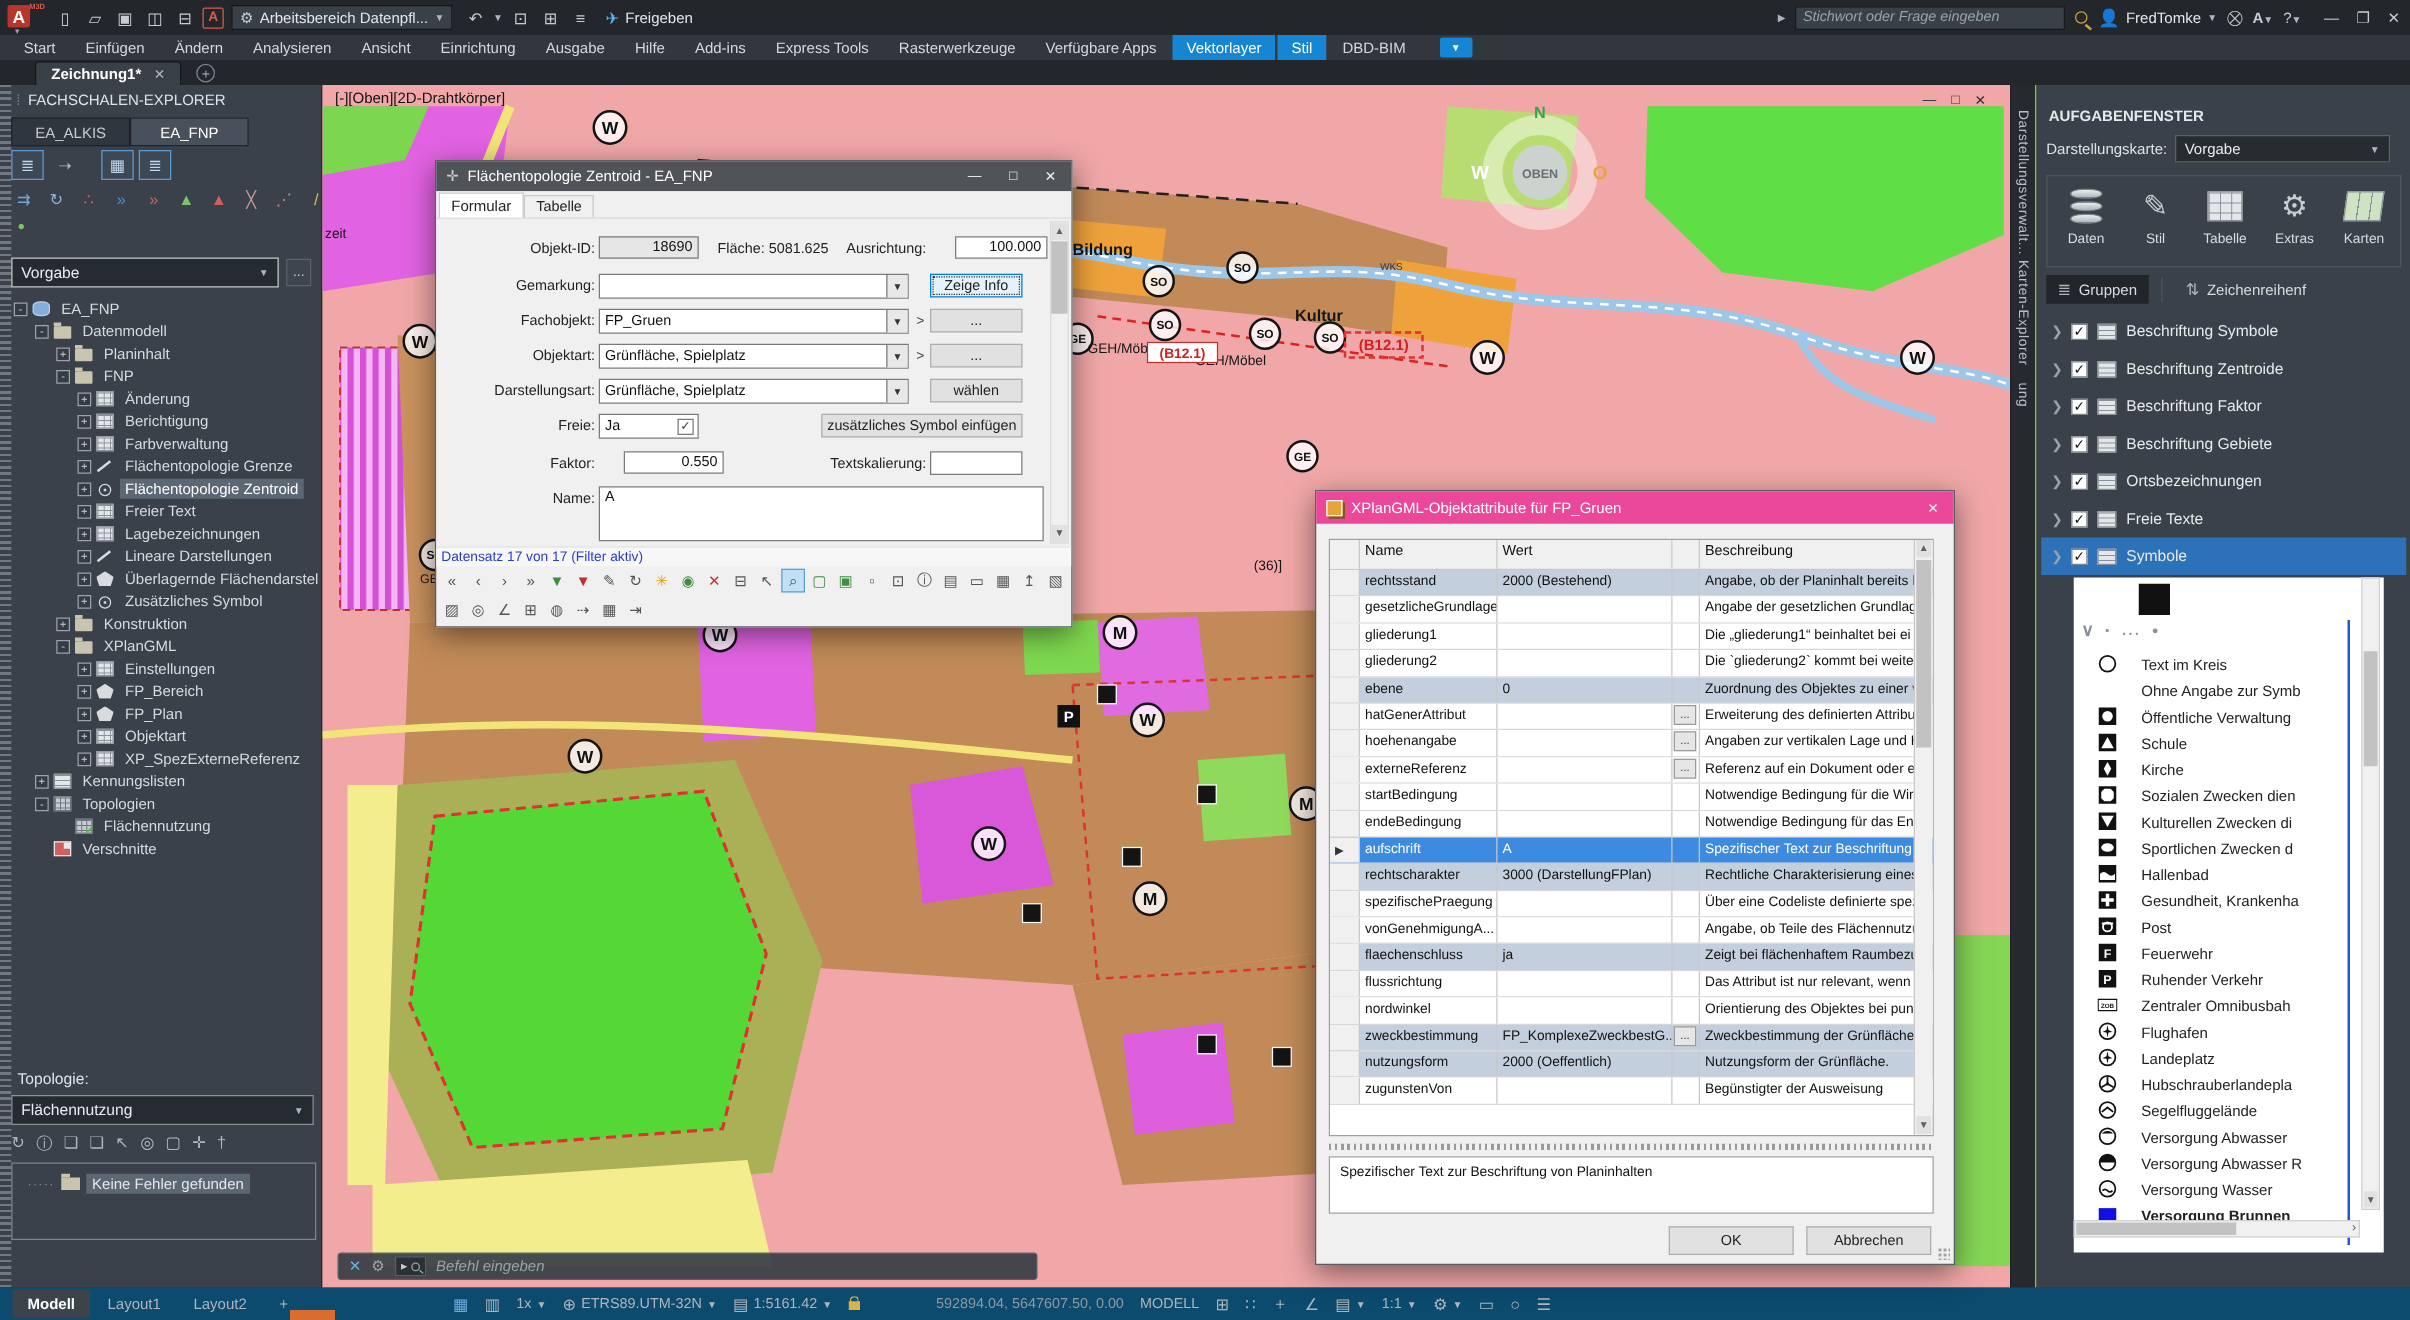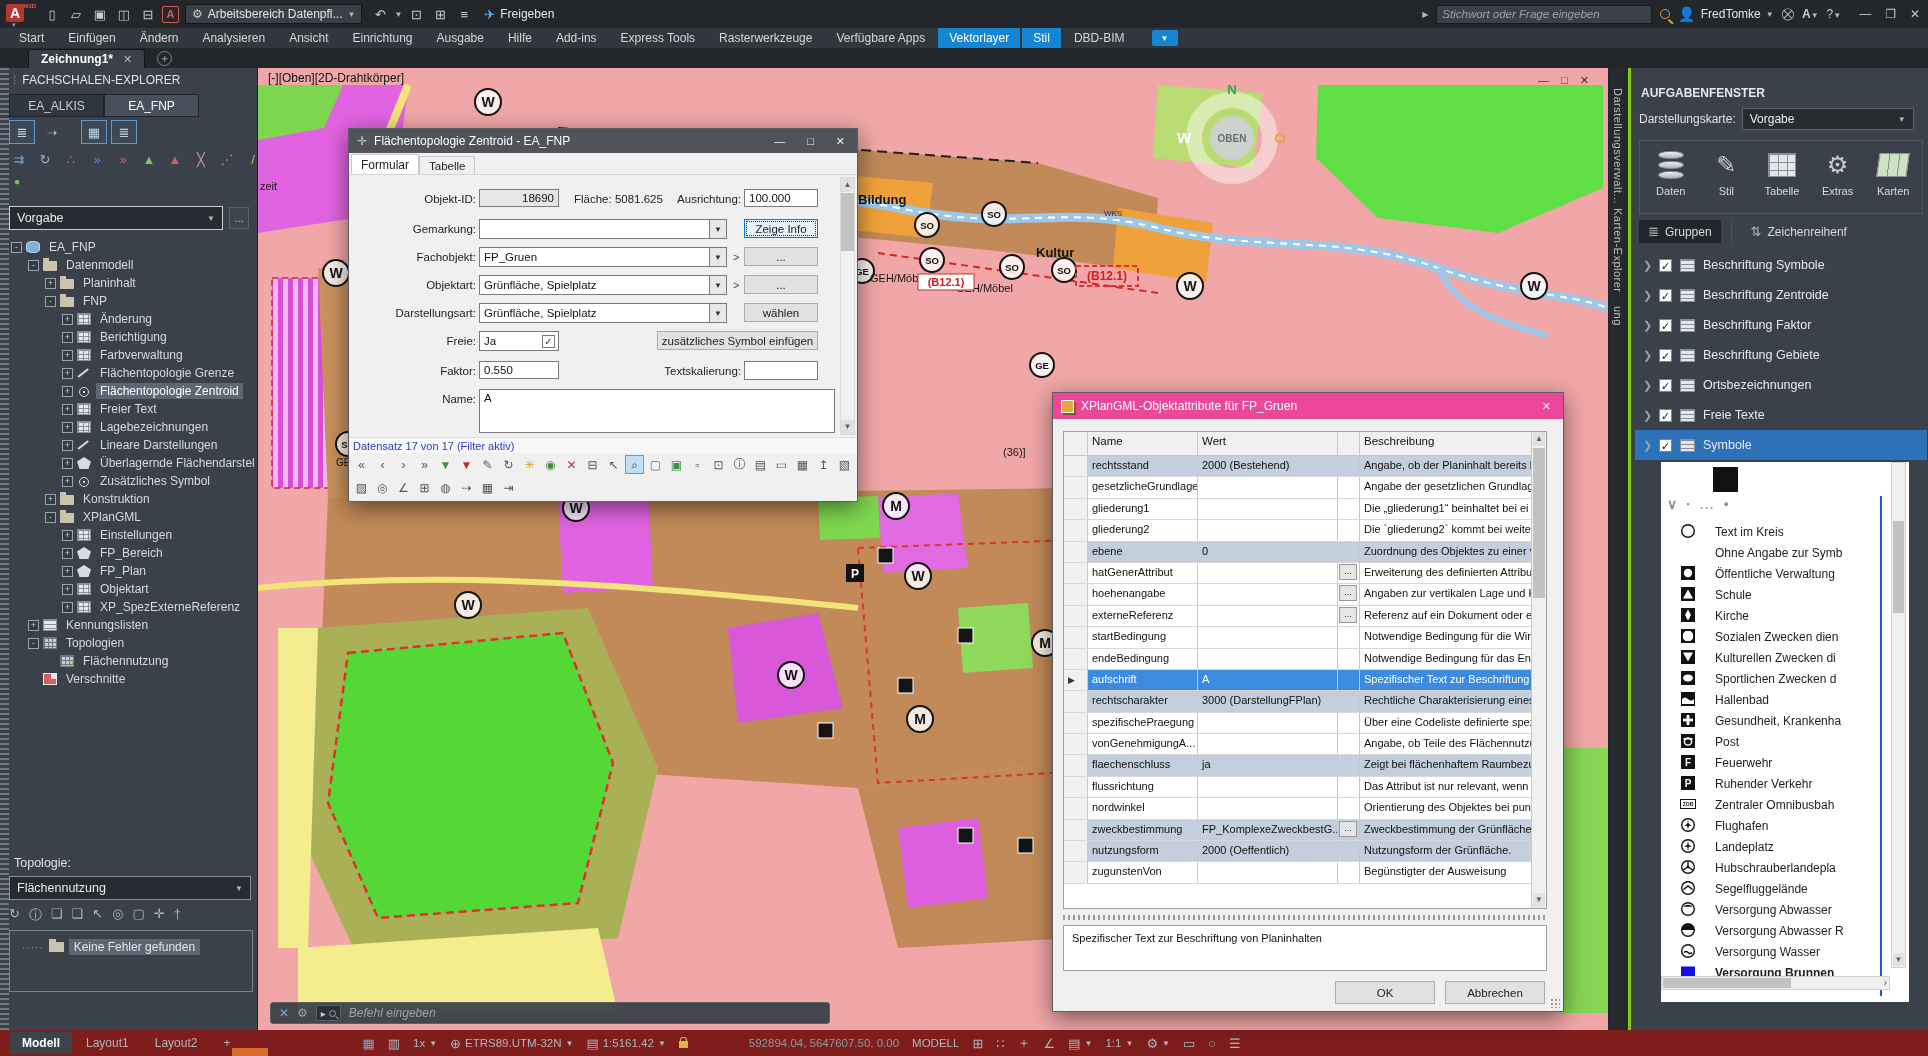--- a/index.html
+++ b/index.html
@@ -134,21 +134,21 @@
     border:1px solid #565E66; border-radius:3px; display:flex; align-items:center; gap:8px; padding:0 8px; }
   .cmdline .cx { color:#6FB3E8; font-size:12px; }
   .cmdline .cw { color:#9AA2AA; font-size:12px; }
   .cmd-prompt { display:flex; align-items:center; gap:3px; border:1px solid #565E66; background:#2C3137;
     height:16px; padding:0 4px; color:#C8CDD2; font-size:10px; }
   .cmag { width:7px; height:7px; border:1.4px solid #9AA2AA; border-radius:50%; position:relative; }
   .cmag:after { content:""; position:absolute; left:5px; top:6px; width:4px; height:1.4px; background:#9AA2AA; transform:rotate(40deg); }
   .cmd-ph { font-style:italic; color:#9AA2AA; font-size:12px; }
 
   
-  .statusbar { left:0; top:1030px; width:1928px; height:26px; background:#7f1d1d; display:flex; align-items:center; }
+  .statusbar { left:0; top:1030px; width:1928px; height:26px; background:#0c4a6e; display:flex; align-items:center; }
   .layout-tabs { display:flex; align-items:center; margin-left:10px; gap:2px; }
   .ltab { padding:4px 12px; font-size:12px; color:#AEB6BD; }
   .ltab.active { background:#3C434B; color:#FFFFFF; font-weight:bold; }
   .sb-right { display:flex; align-items:center; gap:13px; margin-left:120px; font-size:11.5px; color:#AEB6BD; }
   .sb-seg { display:flex; align-items:center; gap:4px; white-space:nowrap; }
   .sb-seg .ic { font-size:13px; }
   .sb-lock { width:9px; height:7px; background:#D8B44A; position:relative; margin-top:3px; }
   .sb-lock:before { content:""; position:absolute; left:1px; top:-4px; width:5px; height:4px;
     border:1.4px solid #D8B44A; border-bottom:none; border-radius:3px 3px 0 0; }
   .taskbar-frag { left:232px; top:1048px; width:36px; height:8px; background:#D96C2F; }
@@ -163,21 +163,21 @@
   
   .dlg1 { left:348px; top:128px; width:510px; height:374px; z-index:30; }
   .dlg1-tabs { display:flex; height:22px; background:#F0F0F0; border-bottom:1px solid #D5D5D5; padding-left:2px; }
   .ftab { padding:3px 9px; font-size:11.5px; color:#222; border:1px solid #C8C8C8; border-bottom:none; margin-top:3px; }
   .ftab.active { background:#FFFFFF; margin-top:1px; font-size:12px; }
   .form-area { position:relative; height:262px; background:#F0F0F0; }
   .flabel { position:absolute; font-size:11.5px; color:#222; text-align:right; }
   .fval { position:absolute; border:1px solid #7A7A7A; background:#FFFFFF; font-size:11.5px; color:#111;
     padding:2px 4px; }
   .fval.ro { background:#E6E6E6; text-align:right; }
-  .fval.num { text-align:left; }
+  .fval.num { text-align:right;margin-left:20px; }
   .combo { position:absolute; border:1px solid #7A7A7A; background:#FFFFFF; font-size:11.5px; color:#111;
     display:flex; align-items:center; }
   .combo .cv { flex:1; padding:0 4px; }
   .combo .dd { width:17px; align-self:stretch; border-left:1px solid #7A7A7A; background:#E8E8E8;
     display:flex; align-items:center; justify-content:center; font-size:8px; color:#333; }
   .combo .chk { width:13px; height:13px; border:1px solid #7A7A7A; background:#FFF; margin-right:3px;
     font-size:10px; line-height:12px; text-align:center; color:#333; }
   .wbtn { position:absolute; background:#E1E1E1; border:1px solid #ADADAD; font-size:11.5px; color:#222;
     display:flex; align-items:center; justify-content:center; }
   .wbtn.focus { border:1px solid #0078D7; outline:1px dotted #333; outline-offset:-3px; background:#E5F1FB; }
@@ -222,21 +222,21 @@
   .d2-btn { position:absolute; top:588px; width:100px; height:23px; background:#E1E1E1; border:1px solid #ADADAD;
     font-size:11.5px; color:#222; display:flex; align-items:center; justify-content:center; }
   .resize-grip { position:absolute; right:3px; bottom:3px; width:10px; height:10px;
     background:radial-gradient(circle,#9A9A9A 1px, transparent 1.4px) 0 0/4px 4px; }
 
   
   .side-strip { left:1608px; top:68px; width:20px; height:962px; background:#262A2F; border-left:1px solid #20242A; }
   .vtab { position:absolute; left:3px; writing-mode:vertical-rl; font-size:11px; color:#B9C0C7; letter-spacing:0.5px; }
 
   
-  .task-pane { left:1628px; top:68px; width:300px; height:962px; background:#3A414A; border-left:3px solid #84cc16; }
+  .task-pane { left:1628px; top:68px; width:300px; height:962px; background:#3A414A; border-left:1px solid #84cc16; }
   .tp-header { position:absolute; left:10px; top:18px; font-size:12px; font-weight:bold; color:#E6E9EC; }
   .tp-maprow { position:absolute; left:8px; top:40px; display:flex; align-items:center; gap:6px;
     font-size:12px; color:#DFE3E7; }
   .tp-select { width:172px; height:22px; background:#272C31; border:1px solid #5A616A; color:#E8ECEF;
     display:flex; align-items:center; justify-content:space-between; padding:0 7px; font-size:12px; }
   .tp-tools { position:absolute; left:8px; top:72px; width:284px; height:74px; border:1px solid #50565E;
     display:flex; align-items:flex-start; padding:8px 4px 0 6px; gap:6px; }
   .tpt { width:51px; display:flex; flex-direction:column; align-items:center; gap:4px; color:#D8DCE0; font-size:11px; }
   .tpt .big { height:32px; display:flex; align-items:center; justify-content:center; font-size:24px; color:#C8CDD2; }
   .icon-db { width:26px; height:30px; display:flex; flex-direction:column; gap:2px; justify-content:center; }

